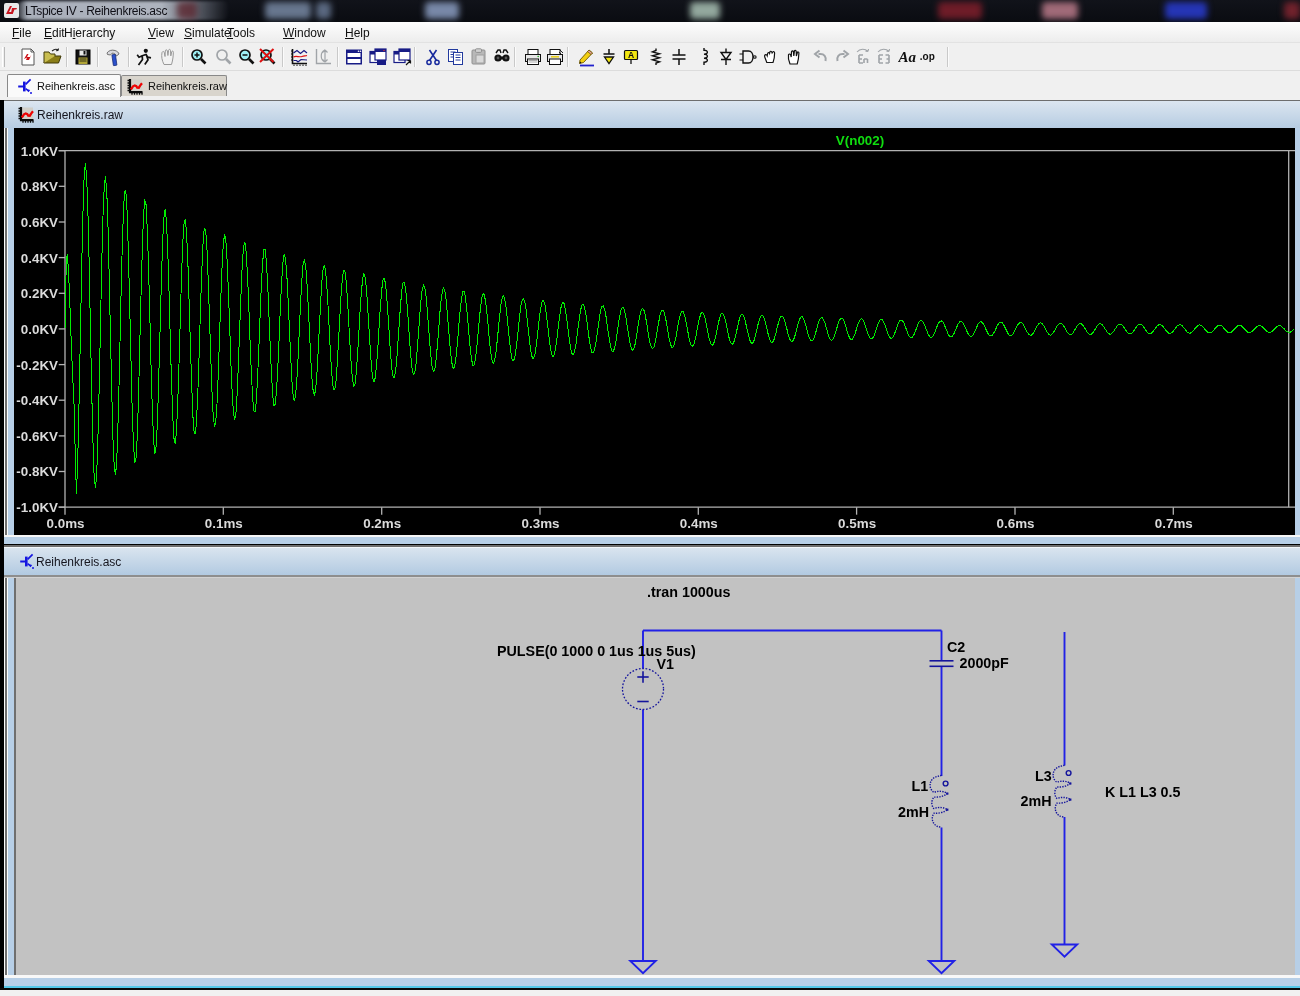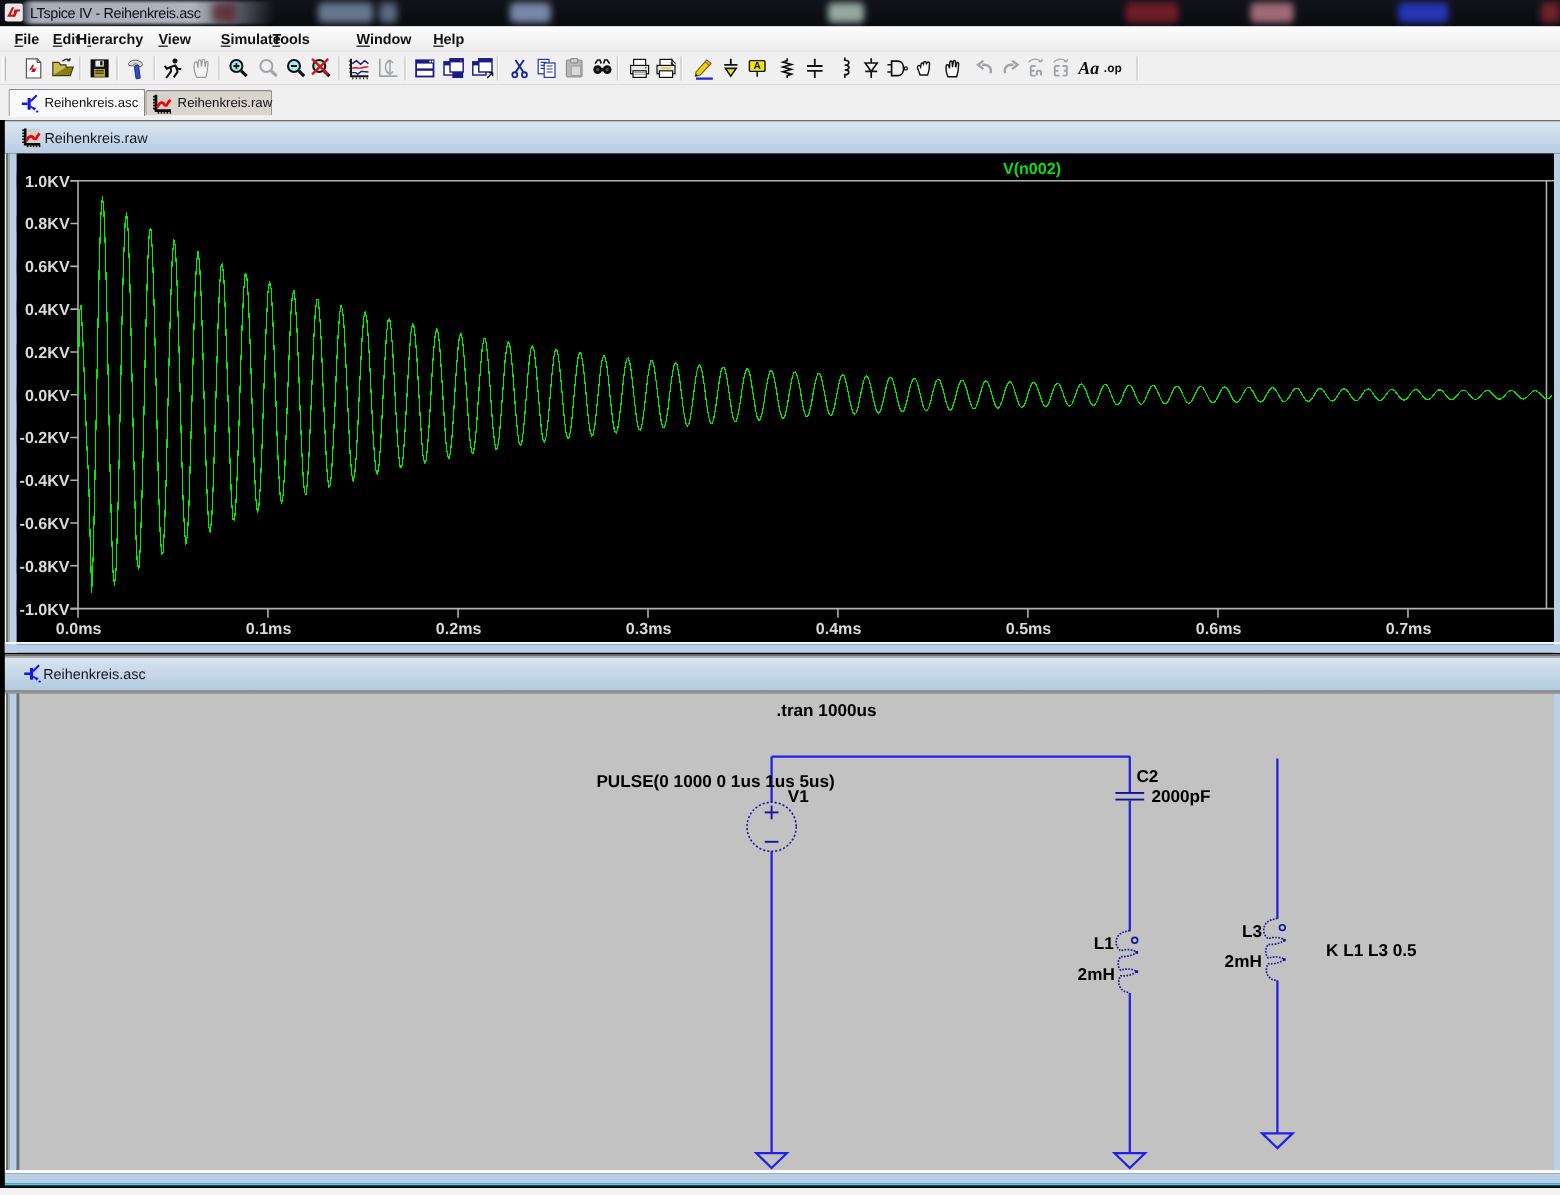--- a/index.html
+++ b/index.html
@@ -14,21 +14,21 @@
   background:linear-gradient(90deg, rgba(178,184,195,0.15) 0, rgba(178,184,195,0.95) 5%, rgba(183,189,199,0.95) 68%, rgba(160,168,182,0.55) 84%, rgba(120,130,150,0) 100%);
   filter:blur(1.5px); }
 .blob { position:absolute; top:2px; height:17px; border-radius:4px; filter:blur(3px); }
 #applogo { position:absolute; left:4px; top:3px; width:15px; height:15px;
   background:#e8e8ea; border-radius:2px; }
 #apptitle { position:absolute; left:25px; top:4px; font-size:12px; letter-spacing:-0.3px; color:#0f0f16; }
 
 #menubar { position:absolute; left:0; top:22px; width:1300px; height:21px;
   background:linear-gradient(#fdfdfd,#ededed); border-bottom:1px solid #e2e2e2;
   font-size:12px; color:#111; }
-#menubar span { position:absolute; top:4px;font-weight:bold; }
+#menubar span { position:absolute; top:4px; }
 #menubar u { text-decoration:underline; text-underline-offset:1px; }
 
 #toolbar { position:absolute; left:0; top:43px; width:1300px; height:28px;
   background:#f0f0f0; border-bottom:1px solid #dcdcdc; }
 #toolbar .grip { position:absolute; left:2px; top:4px; width:3px; height:20px;
   border-left:1px solid #fff; border-right:1px solid #b8b8b8; }
 .tbi { position:absolute; top:4px; width:20px; height:20px; }
 .tbsep { position:absolute; top:4px; width:2px; height:20px;
   border-left:1px solid #c9c9c9; border-right:1px solid #fbfbfb; }
 
@@ -66,25 +66,25 @@
         <path d="M8 5 L13 5 L12.3 6.6 L10.5 6.6 L8.7 11 L6.8 11 Z" fill="#c81420"></path>
       </svg>
     </div>
     <div id="apptitle">LTspice IV - Reihenkreis.asc</div>
   </div>
 
   <div id="menubar">
     <span style="left:12px"><u>F</u>ile</span>
     <span style="left:44px"><u>E</u>dit</span>
     <span style="left:64px">H<u>i</u>erarchy</span>
-    <span style="left:132px"><u>V</u>iew</span>
+    <span style="left:148px"><u>V</u>iew</span>
     <span style="left:184px"><u>S</u>imulate</span>
     <span style="left:227px"><u>T</u>ools</span>
-    <span style="left:297px"><u>W</u>indow</span>
-    <span style="left:361px"><u>H</u>elp</span>
+    <span style="left:283px"><u>W</u>indow</span>
+    <span style="left:345px"><u>H</u>elp</span>
   </div>
 
   <div id="toolbar">
     <div class="grip"></div>
     <svg class="tbi" style="left:19px" width="20" height="20" viewBox="0 0 20 20">
         <path d="M3 2 H12 L15 5 V18 H3 Z" fill="#fff" stroke="#555"></path>
         <path d="M12 2 V5 H15" fill="none" stroke="#555"></path>
         <path d="M5 12 L8 7 L9.5 7 L8 10 L11 10 L12.5 7.5 L10 13 L7 13 L8 10.5 Z" fill="#cc1016"></path>
       </svg>
 <svg class="tbi" style="left:42px" width="20" height="20" viewBox="0 0 20 20">

